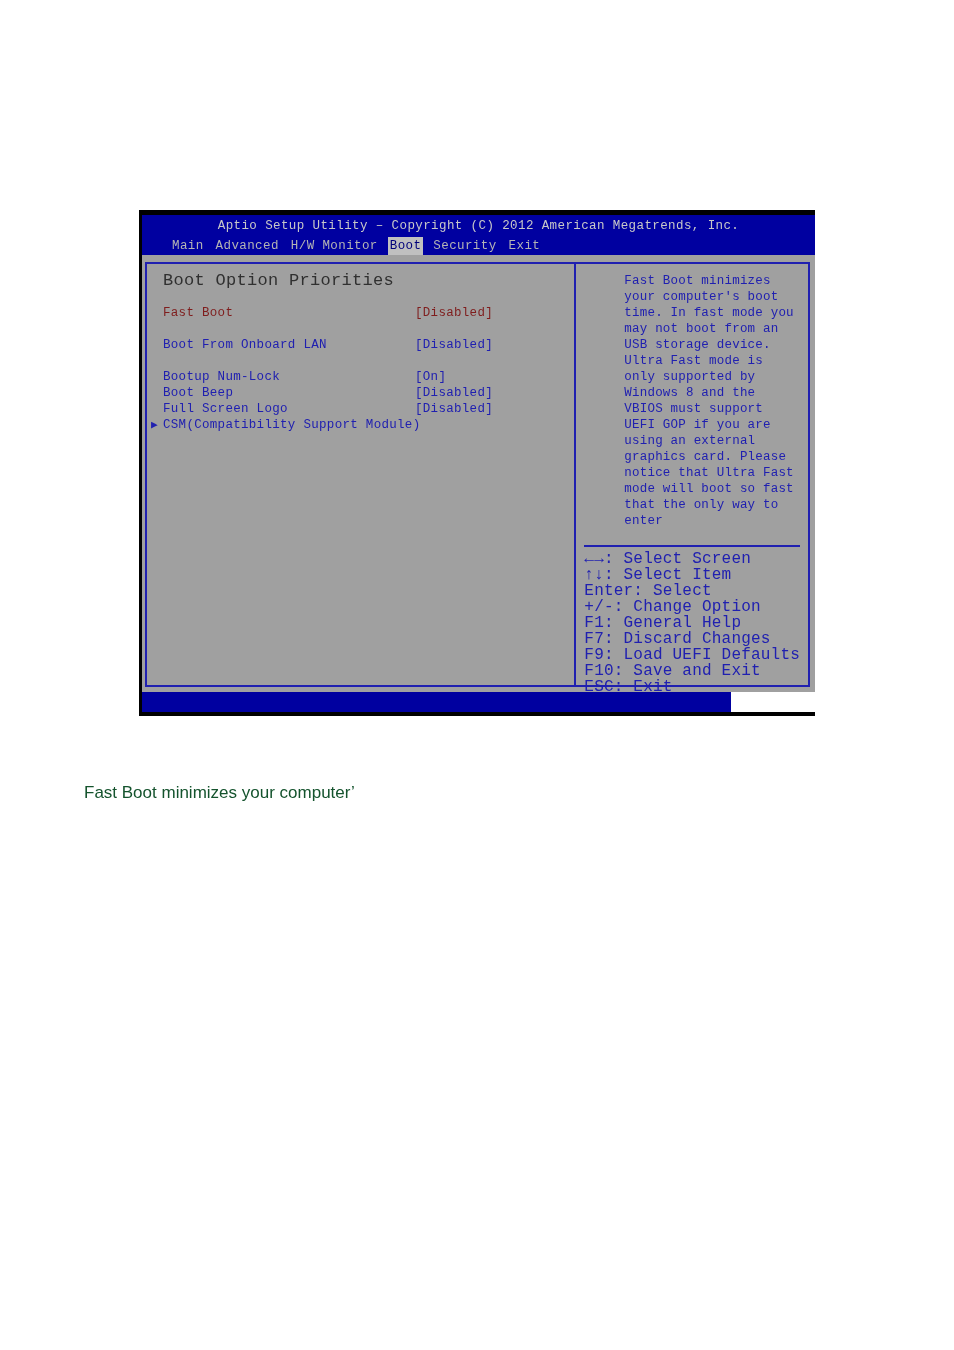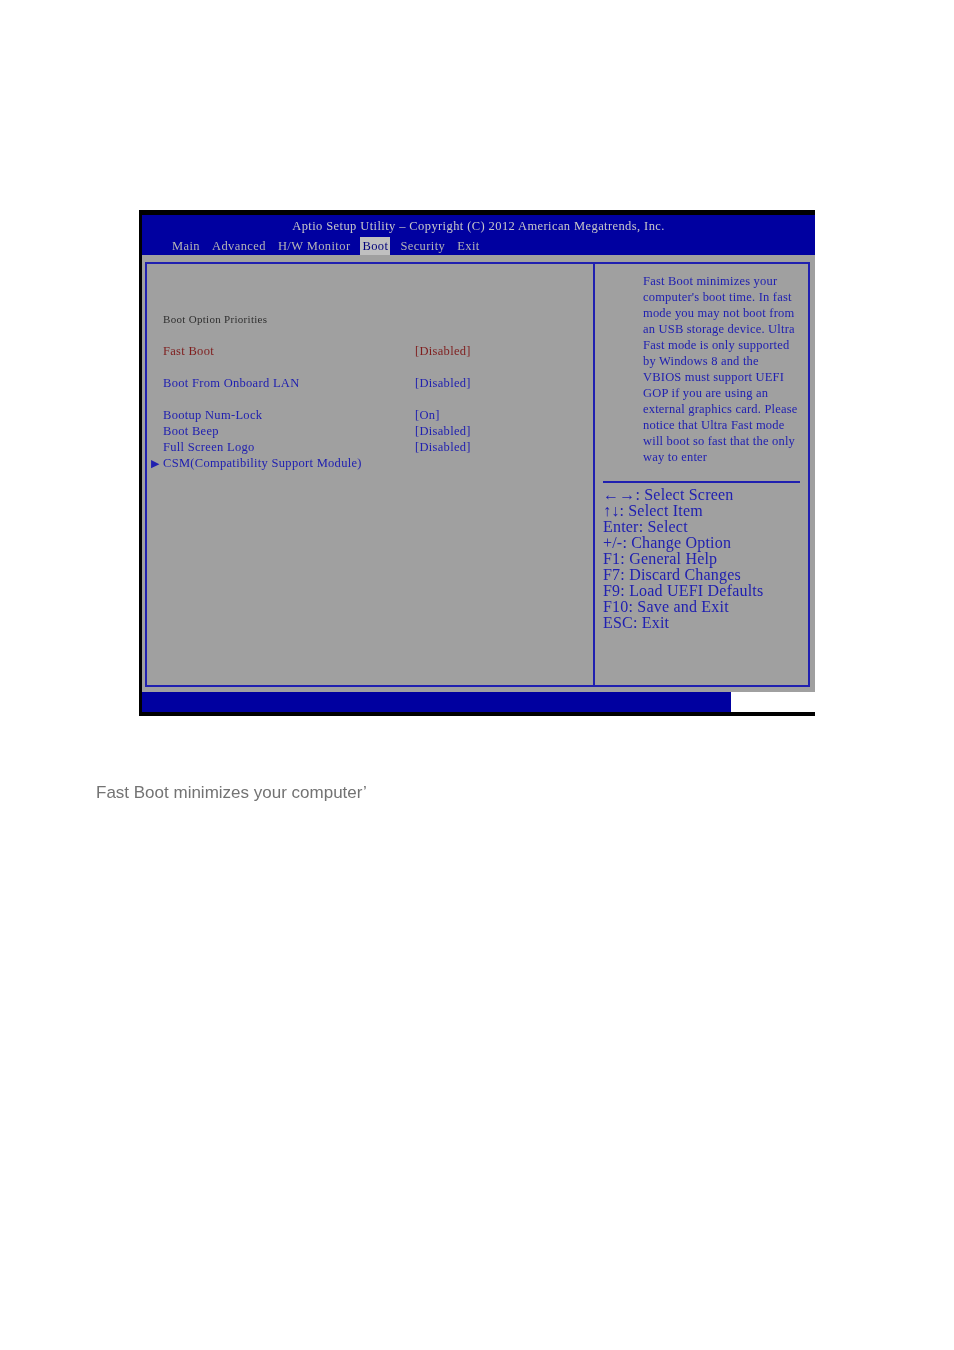--- a/index.html
+++ b/index.html
@@ -25,21 +25,21 @@
     height: 506px;
   }
 
   .bios-screen {
     position: absolute;
     left: 0;
     top: 0;
     width: 592px;
     height: 506px;
     background: #0000a0;
-    font-family: Liberation Serif, serif;
+    font-family: Liberation Mono, monospace;
     box-sizing: border-box;
   }
 
   
   .capture-top-strip {
     position: absolute;
     left: 0;
     top: 0;
     width: 676px;
     height: 5px;
@@ -141,26 +141,25 @@
   .panel-right {
     flex: 1;
     position: relative;
     box-sizing: border-box;
     padding: 9px 8px 0 8px;
   }
 
   
   .opt-section-title {
     color: #303030;
-    font-size: 11px;
+    font-size: 17px;
     line-height: 16px;
     padding-left: 16px;
     letter-spacing: 0.3px;
     white-space: nowrap;
-    margin-top: 38px;
   }
 
   .opt-spacer {
     height: 16px;
   }
 
   .opt-row {
     position: relative;
     height: 16px;
     line-height: 16px;
@@ -229,25 +228,25 @@
     font-size: 12.5px;
     line-height: 20px;
     text-align: center;
     letter-spacing: 0.3px;
     white-space: nowrap;
   }
 
   
   #page-caption {
     position: absolute;
-    left: 96px;
+    left: 84px;
     top: 783px;
     font-family: "Liberation Sans", sans-serif;
     font-size: 17px;
-    color: #737373;
+    color: #14532d;
     white-space: nowrap;
   }
 </style>
 </head>
 <body>
 
 <div id="bios-figure">
   <div class="bios-screen">
 
     <div class="capture-top-strip"></div>

